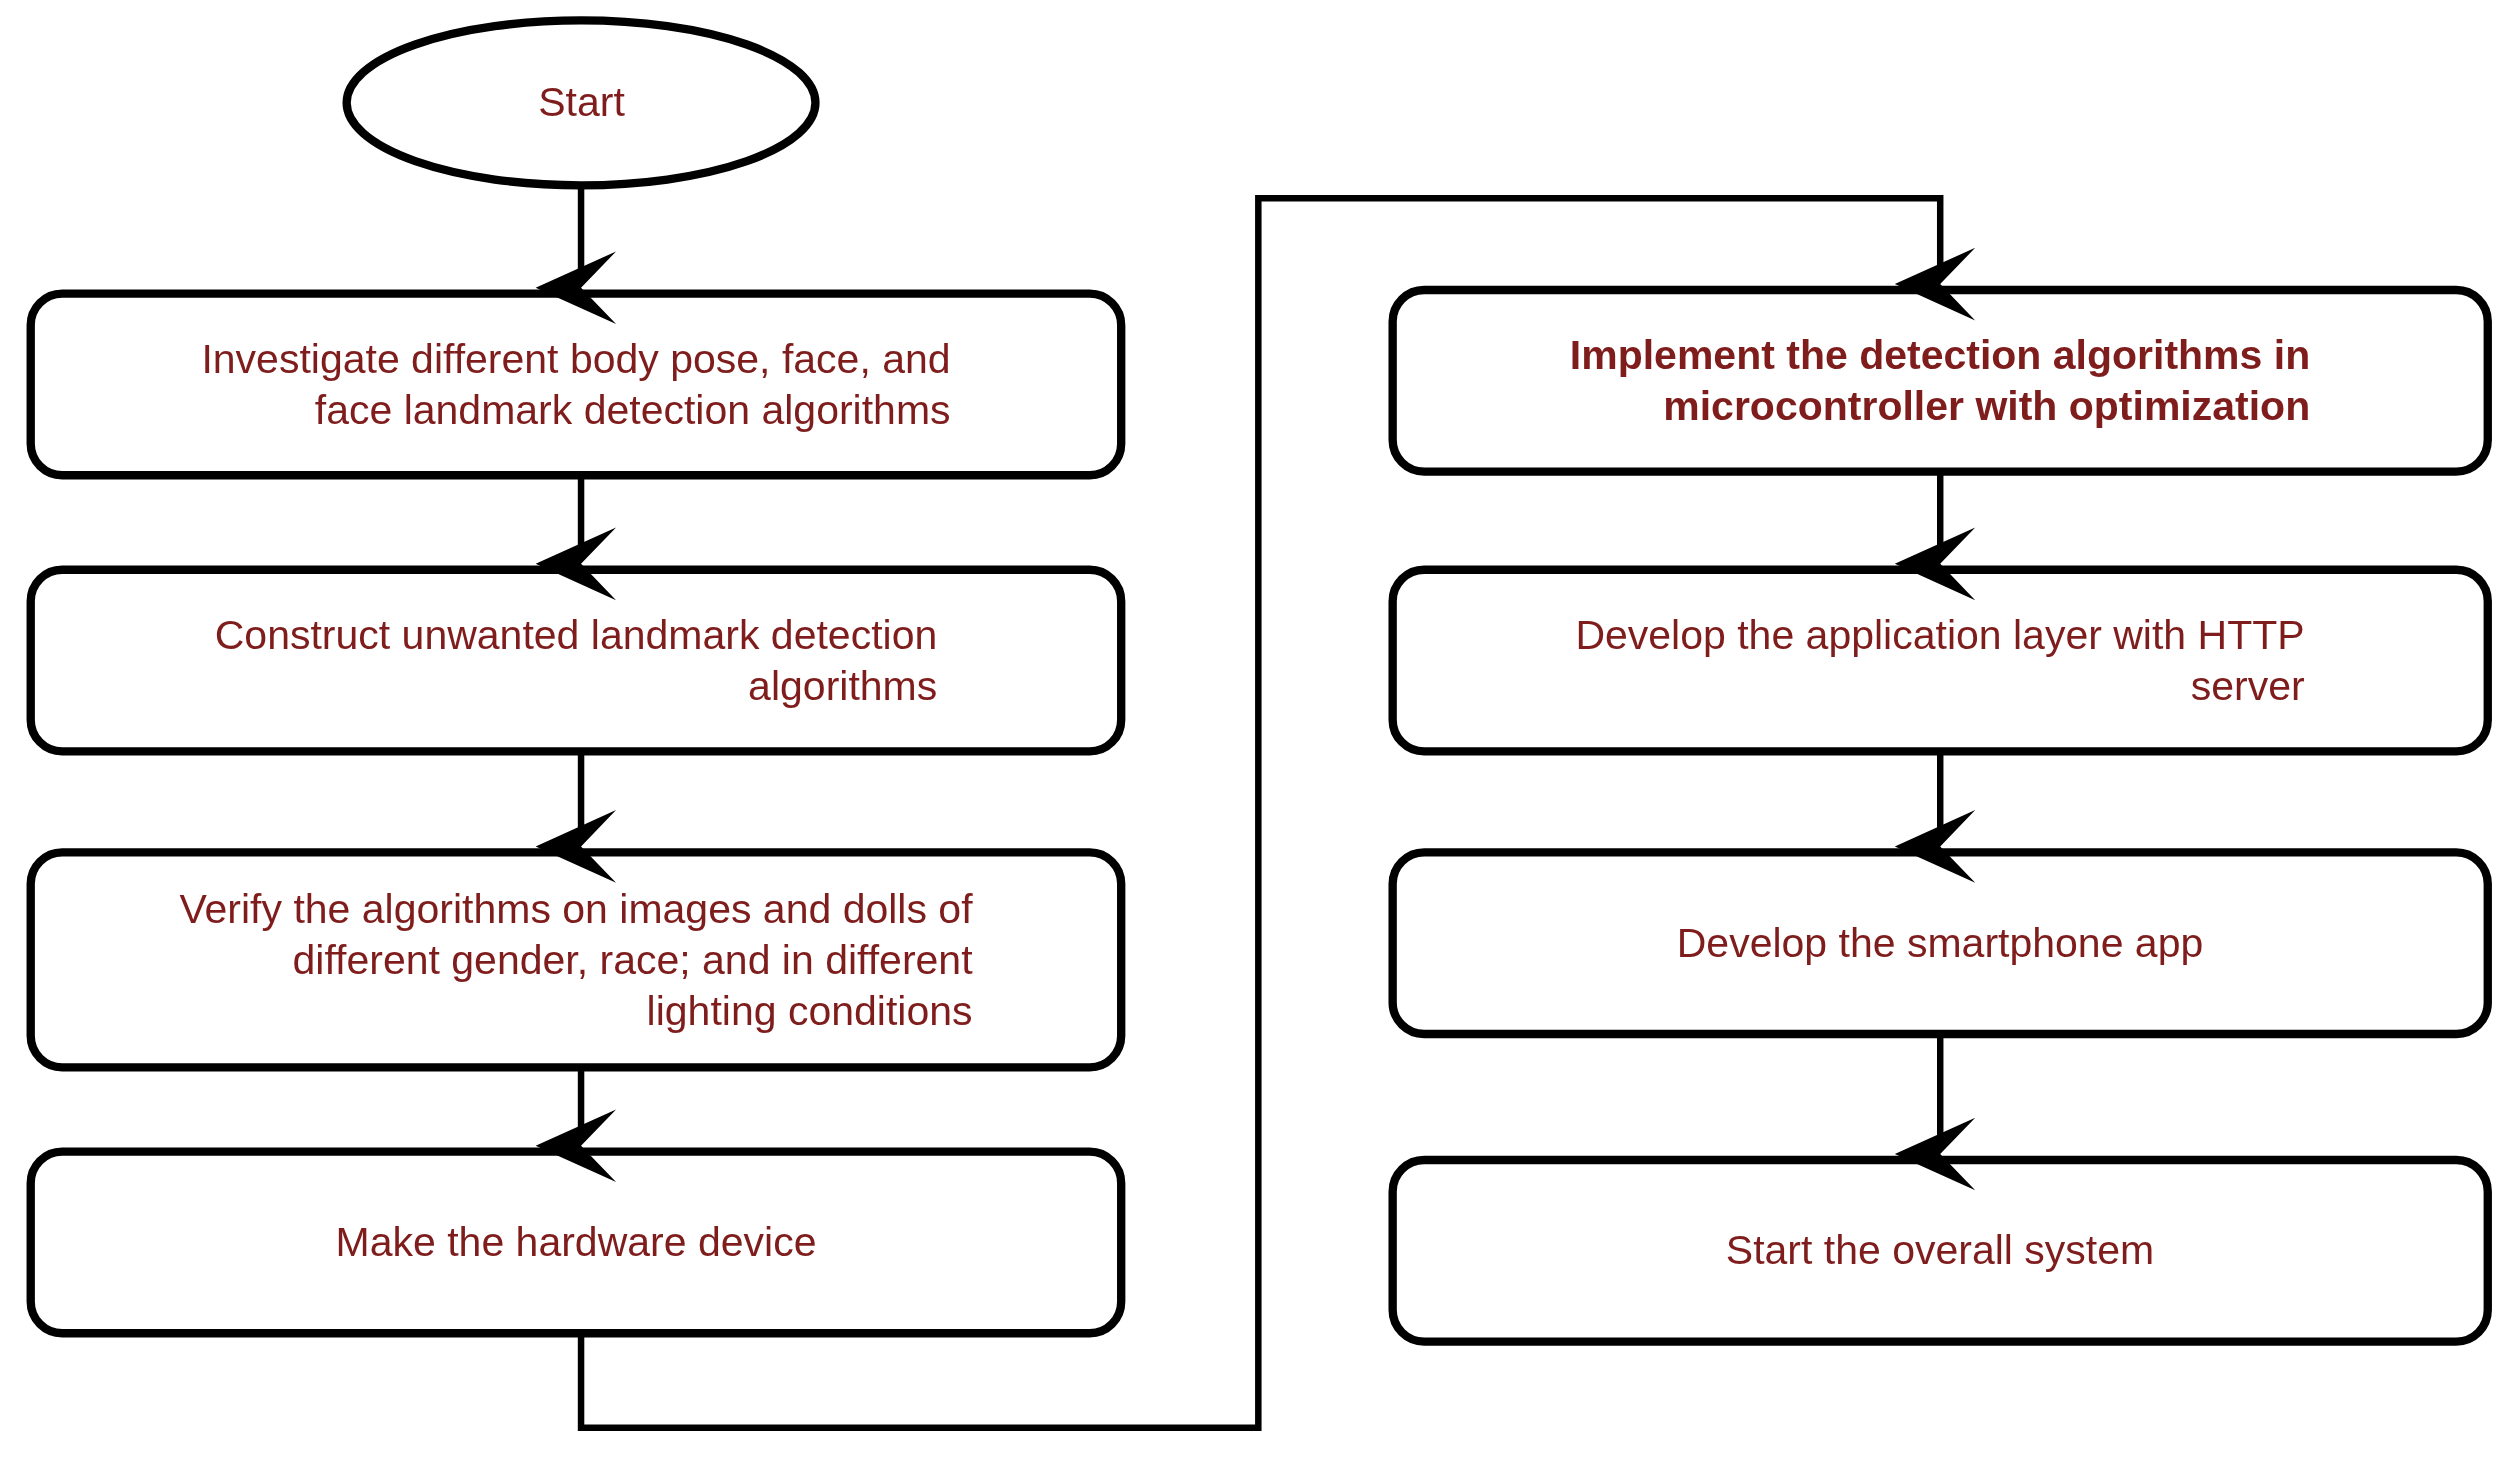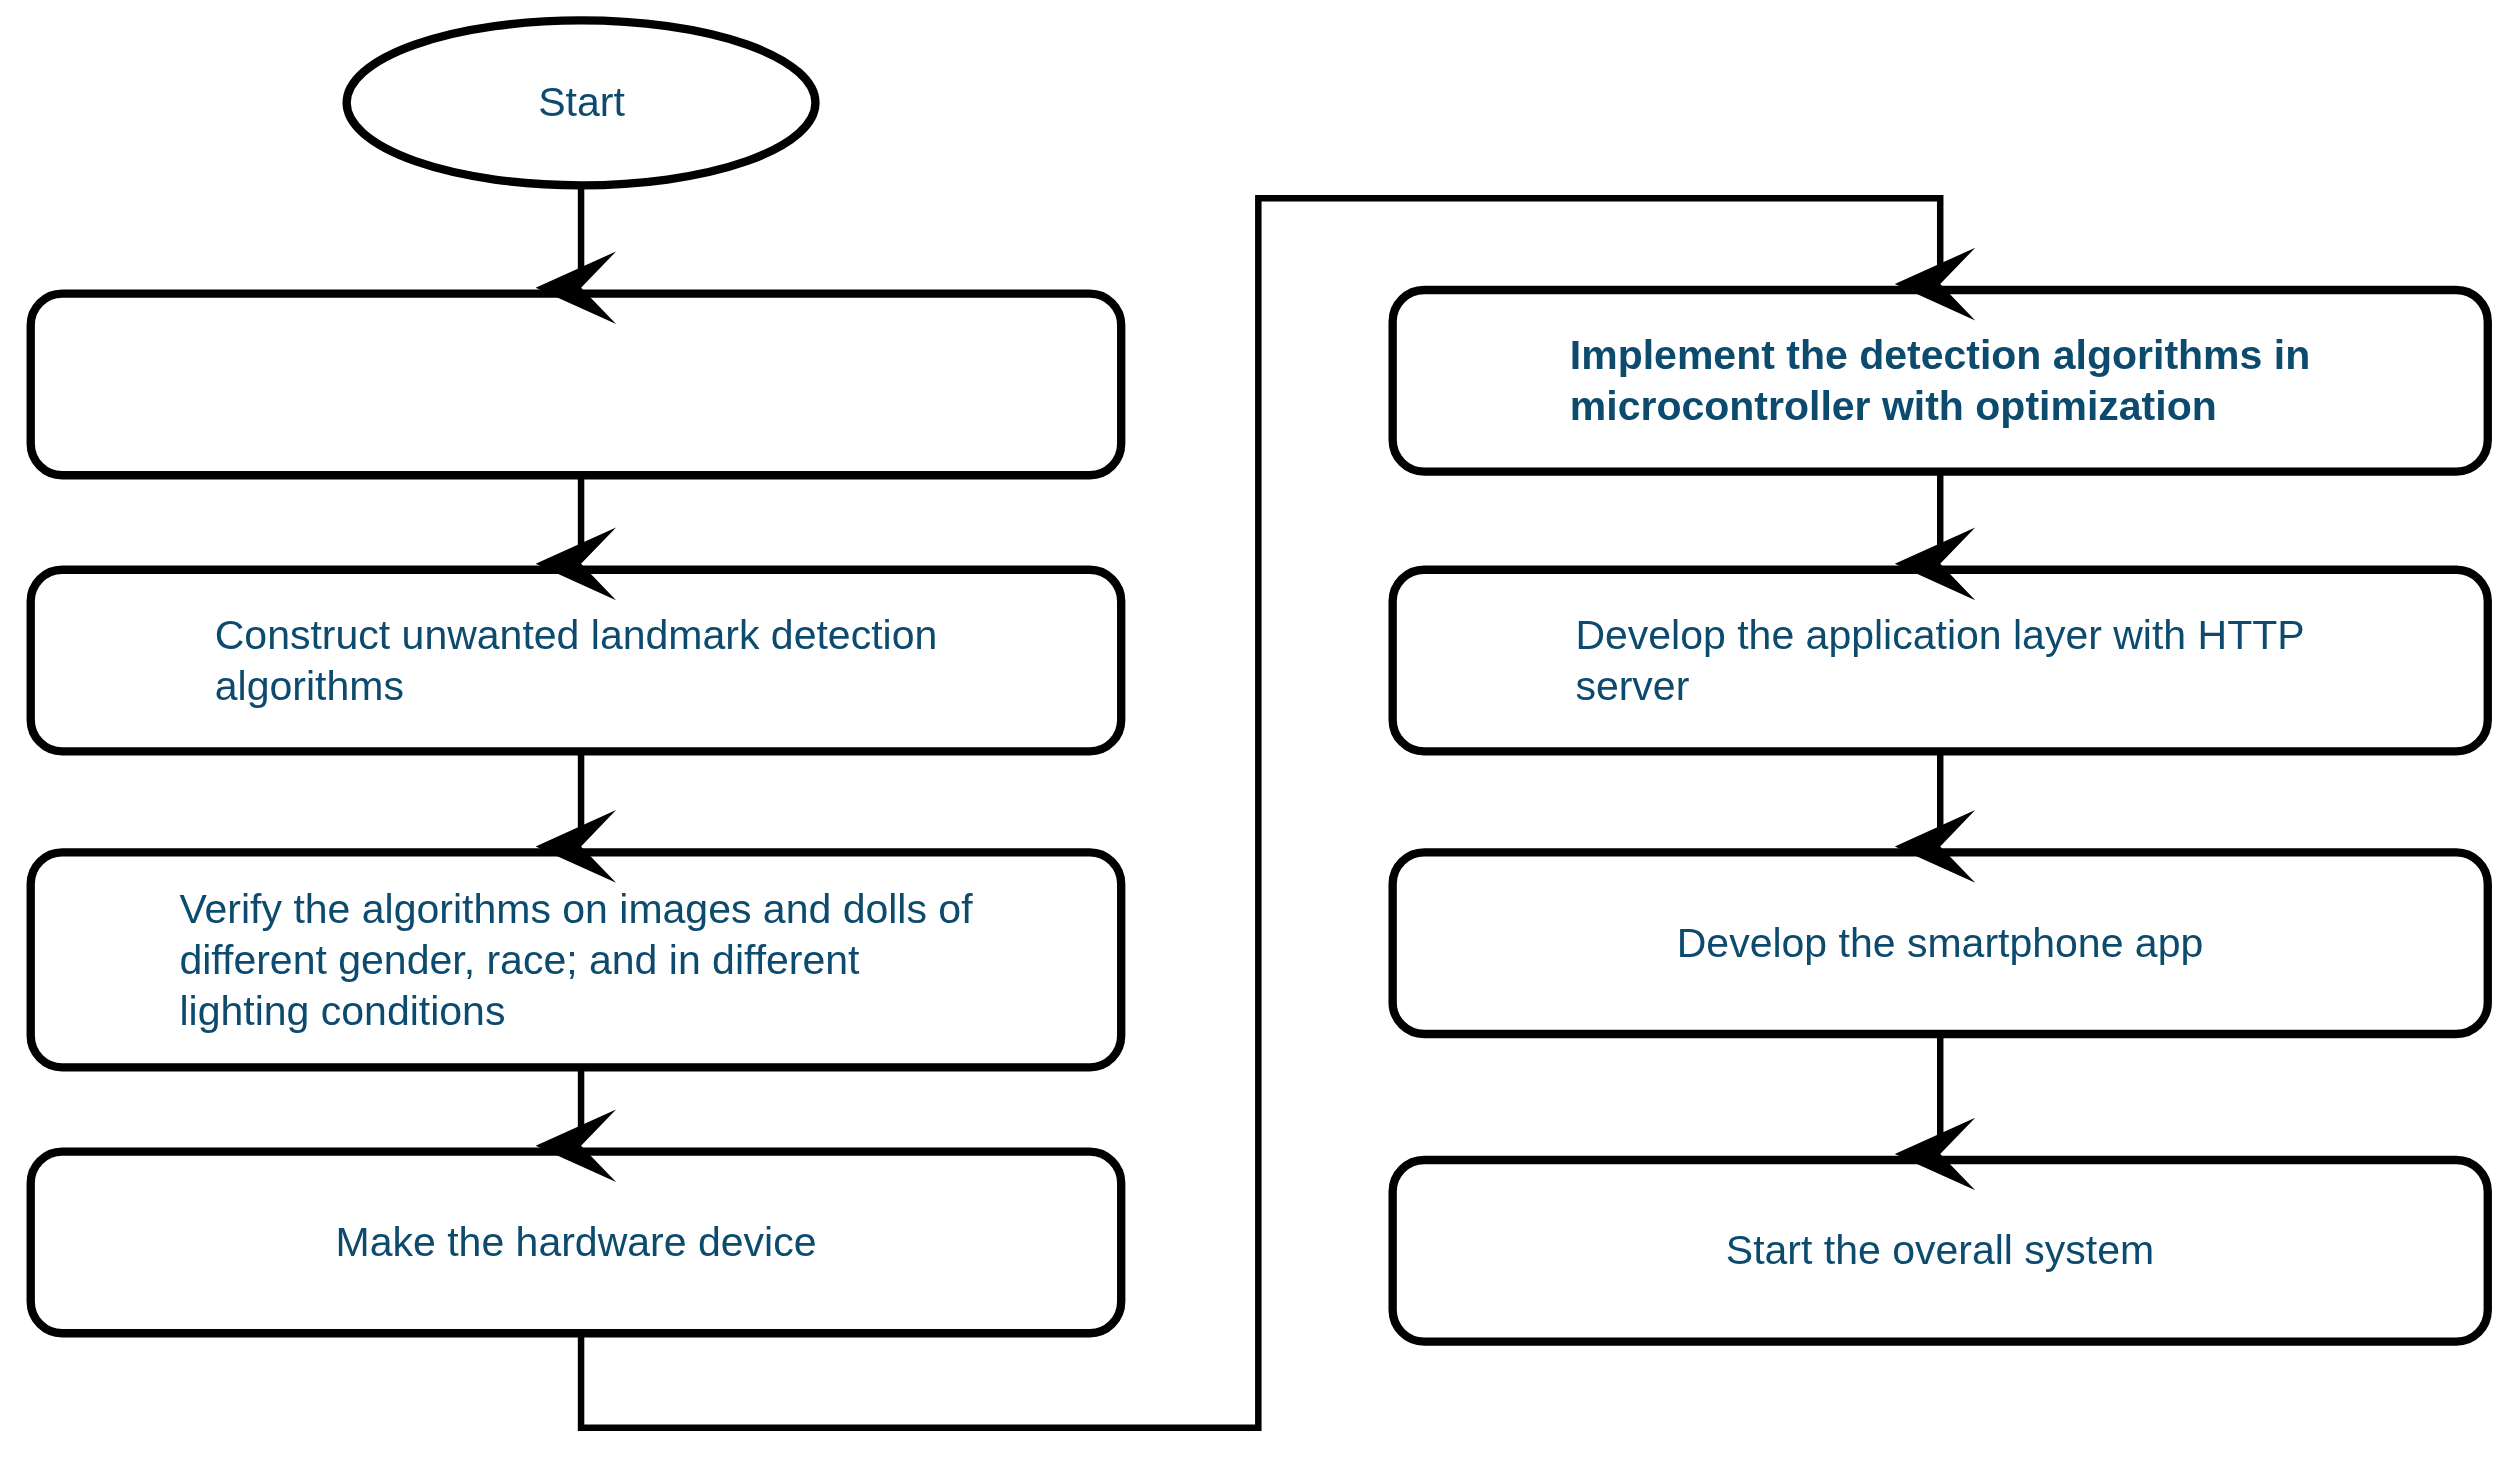--- a/index.html
+++ b/index.html
@@ -22,22 +22,22 @@
     top: 0;
     left: 0;
     width: 2512px;
     height: 1462px;
   }
   .node-label {
     position: absolute;
     display: flex;
     align-items: center;
     justify-content: center;
-    text-align: left;
-    color: #0c4a6e;
+    text-align: right;
+    color: #7f1d1d;
     font-family: "Liberation Sans", sans-serif;
     font-size: 41px;
     line-height: 1.25;
     white-space: pre-line;
     pointer-events: none;
     letter-spacing: 0px;
   }
   .node-label.start-label {
     font-size: 41px;
   }
@@ -84,20 +84,22 @@
 
     <line x1="2094" y1="509" x2="2094" y2="603" stroke="#000000" stroke-width="7" marker-end="url(#arrowhead)"></line>
 
     <line x1="2094" y1="811" x2="2094" y2="908" stroke="#000000" stroke-width="7" marker-end="url(#arrowhead)"></line>
 
     <line x1="2094" y1="1116" x2="2094" y2="1240" stroke="#000000" stroke-width="7" marker-end="url(#arrowhead)"></line>
   </svg>
 
   <div class="node-label start-label" style="left:347px; top:20.4px; width:469px; height:165px;">Start</div>
 
+  <div class="node-label" style="left:49px; top:294px; width:1054px; height:182px;">Investigate different body pose, face, and
+face landmark detection algorithms</div>
 
   <div class="node-label" style="left:49px; top:570px; width:1054px; height:182px;">Construct unwanted landmark detection
 algorithms</div>
 
   <div class="node-label" style="left:40px; top:853px; width:1072px; height:215px;">Verify the algorithms on images and dolls of
 different gender, race; and in different
 lighting conditions</div>
 
   <div class="node-label" style="left:49px; top:1152px; width:1054px; height:182px;">Make the hardware device</div>
 

